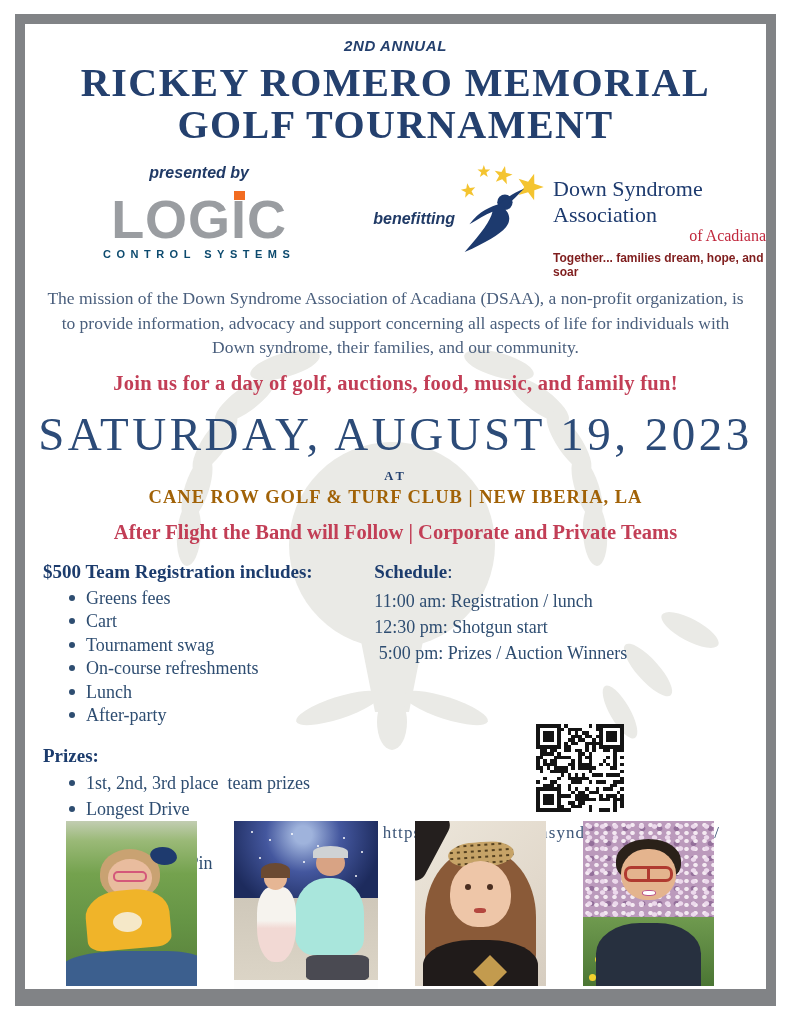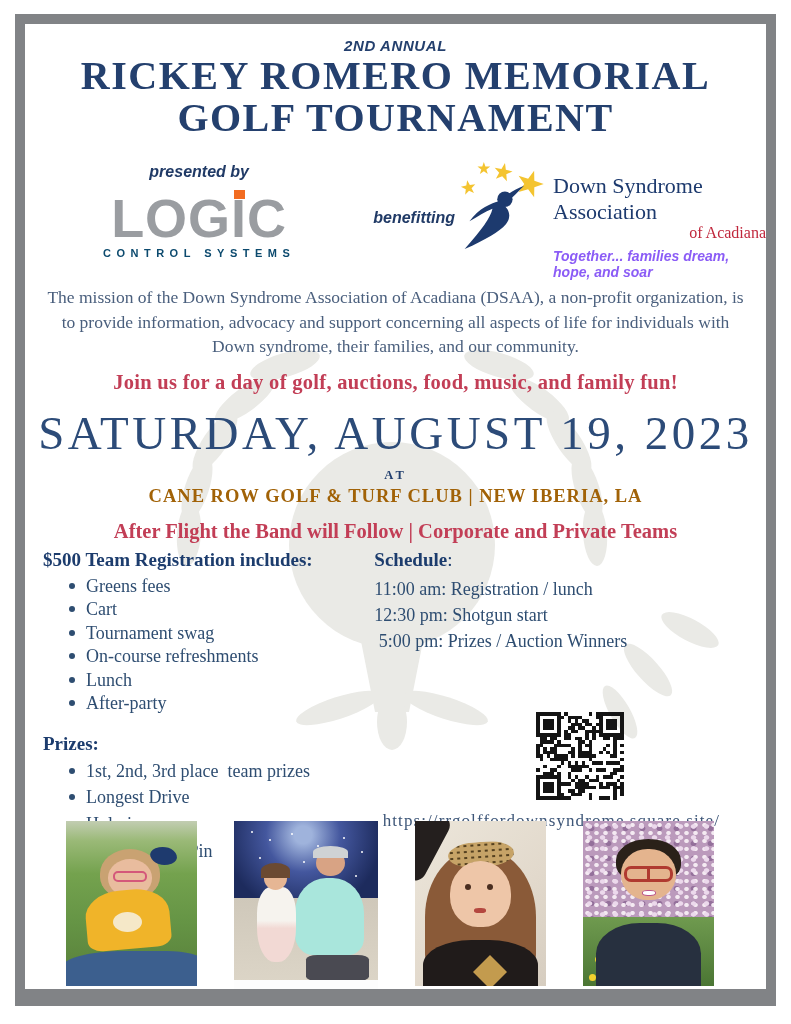--- a/index.html
+++ b/index.html
@@ -7,52 +7,52 @@
   .page{position:relative;width:791px;height:1024px;background:#fff;overflow:hidden;
         font-family:"Liberation Serif",serif;color:#24406e}
   .frame{position:absolute;left:15px;top:14px;width:761px;height:992px;
          border:10px solid #818386;border-bottom-width:17px;z-index:6;pointer-events:none}
   .watermark{position:absolute;left:0;top:330px;width:791px;height:430px;z-index:1}
   .content{position:absolute;left:25px;top:24px;width:741px;height:975px;z-index:2;text-align:center}
 
   
   .edition{margin-top:13px;font-family:Liberation Sans, sans-serif;font-style:italic;
            font-weight:bold;font-size:15px;letter-spacing:.6px;color:#24406e}
-  .title{font-size:40px;font-weight:bold;letter-spacing:1.5px;line-height:1.05;color:#24406e;margin-top:1px}
-
-  
-  .logos{display:flex;margin-top:24px;height:110px}
+  .title{font-size:40px;font-weight:bold;letter-spacing:1.5px;line-height:1.05;color:#24406e;margin-top:8px}
+
+  
+  .logos{display:flex;margin-top:18px;height:110px}
   .logo-left{flex:0 0 47%;display:flex;flex-direction:column;align-items:center}
   .logo-right{flex:1;display:flex;align-items:center}
   .pres-label{font-family:"Liberation Sans",sans-serif;font-style:italic;font-weight:bold;
               font-size:16px;color:#203a66}
   .logic-wrap{position:relative;display:inline-block;margin-top:5px;padding-top:9px}
   .logic-name{font-family:"Liberation Sans",sans-serif;font-weight:bold;font-size:54px;
               line-height:.88;color:#9a9da1;letter-spacing:1px}
   .logic-dot{position:absolute;width:11px;height:9px;background:#f26c21;top:4px;right:50px}
   .logic-sub{font-family:Liberation Sans, sans-serif;font-size:11px;letter-spacing:5.5px;
              color:#0c4a6e;margin-top:4px;font-weight:bold}
   .dsaa{display:flex;align-items:flex-start;margin-top:2px;text-align:left}
   .dsaa-fig{width:96px;height:92px;flex:0 0 auto}
   .dsaa-text{margin-left:2px;margin-top:14px}
   .dsaa-name{font-size:22px;color:#1d3a6e}
   .dsaa-region{font-size:16px;color:#c0273c;text-align:right;margin-top:-1px}
-  .dsaa-tag{font-family:"Liberation Sans",sans-serif;font-style:italic;font-weight:bold;
-            font-size:14px;color:#8b5cf6;margin-top:6px}
+  .dsaa-tag{font-family:"Liberation Sans",sans-serif;font-weight:bold;
+            font-size:12px;color:#7f1d1d;margin-top:6px}
 
   
   .mission{margin:12px auto 0;width:706px;font-size:17.5px;line-height:1.4;color:#4a5f7d}
   .join-line{margin-top:12px;font-size:20.5px;font-weight:bold;color:#c23e56;letter-spacing:.3px}
   .event-date{margin-top:12px;font-size:47px;letter-spacing:3.5px;color:#2c4b78}
   .at-label{margin-top:8px;font-size:12.5px;font-weight:bold;letter-spacing:3px;color:#23406f}
   .venue{margin-top:3px;font-size:18.5px;font-weight:bold;letter-spacing:1px;color:#a16207}
   .teams-line{margin-top:13px;font-size:20.5px;font-weight:bold;color:#c23e56}
 
   
-  .cols{display:flex;text-align:left;margin-top:6px;padding:0 18px}
+  .cols{display:flex;text-align:left;margin-top:17px;padding:0 18px}
   .col-left{flex:0 0 47%}
   .col-right{flex:1;position:relative}
   .block-h{font-size:19px;font-weight:bold;color:#1c3c6d}
   .block-h .colon{font-weight:normal}
   ul{list-style:none;margin:5px 0 0 24px}
   li{font-size:18px;color:#2e4d71;line-height:1.14;white-space:pre-wrap;position:relative;
      padding-left:19px;margin-top:3px}
   li::before{content:"";position:absolute;left:2px;top:7px;width:6px;height:6px;border-radius:50%;background:#2e4d71}
   .prizes-block{margin-top:19px}
   .prizes-block li{line-height:1.16;margin-top:6px}

